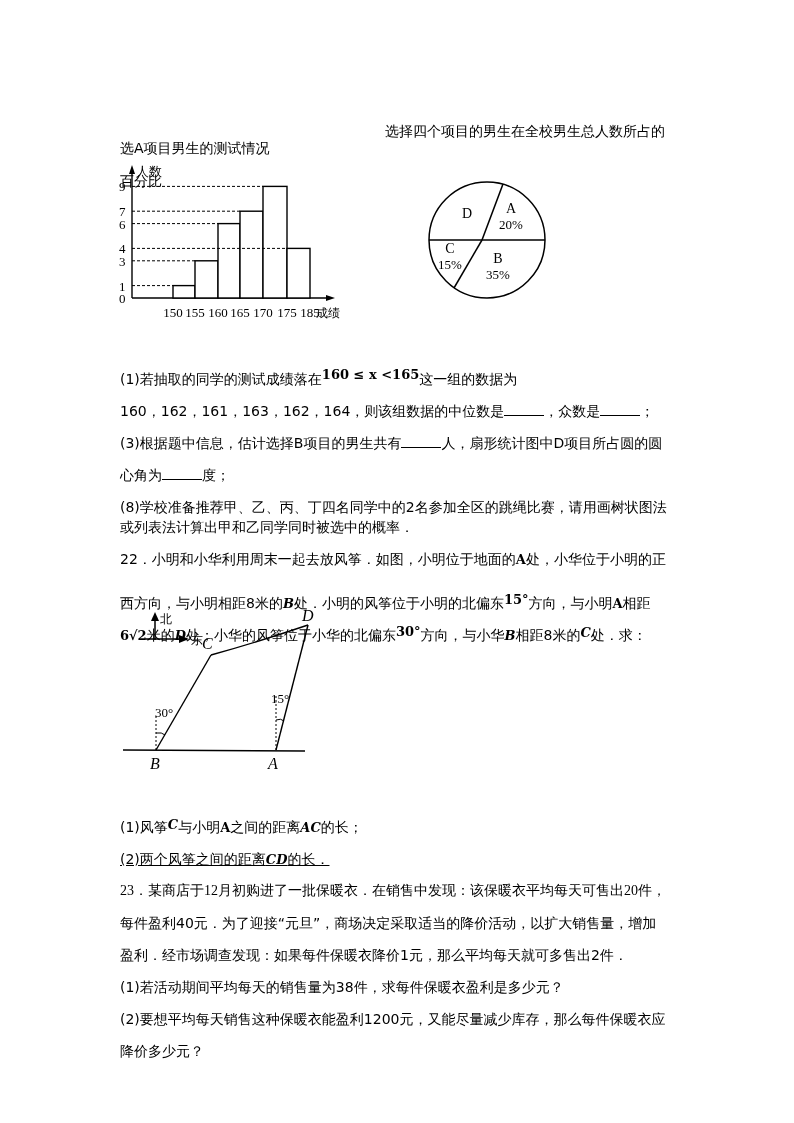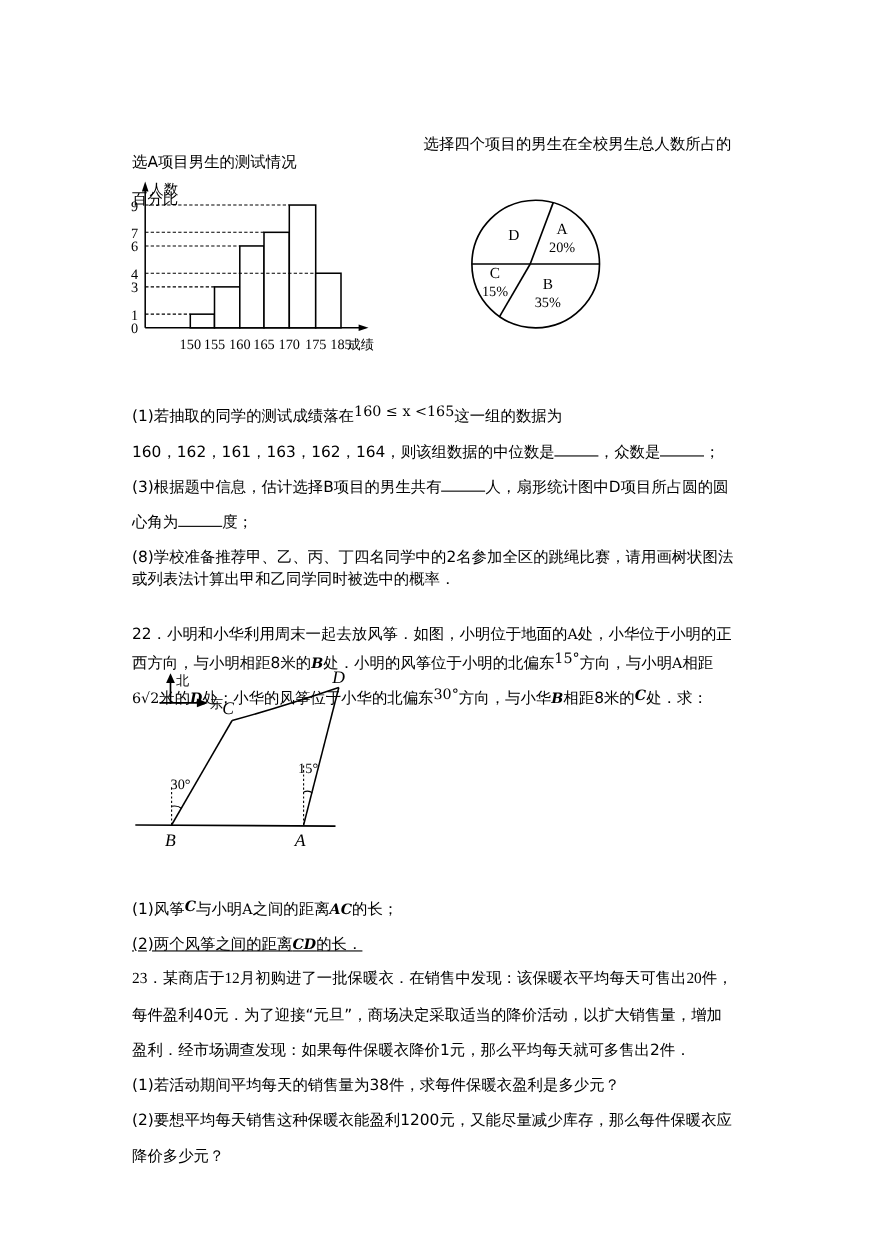--- a/index.html
+++ b/index.html
@@ -1,20 +1,20 @@
 <!DOCTYPE html>
 <html><head>
 <meta charset="utf-8">
 <style>
   html, body { margin: 0; padding: 0; background: #ffffff; }
   body { width: 794px; height: 1123px; position: relative; overflow: hidden;
          font-family: "DejaVu Sans", "Liberation Sans", sans-serif; color: #000; }
   .line { position: absolute; left: 120px; font-size: 14px; line-height: 18px; white-space: nowrap; margin-top: 36px; }
   .blank { display: inline-block; width: 40px; border-bottom: 1px solid #000; height: 12px; vertical-align: baseline; }
-  .mathb { font-family: "DejaVu Serif", "Liberation Serif", serif; font-weight: normal; font-size: 13px; }
+  .mathb { font-family: "DejaVu Serif", "Liberation Serif", serif; font-weight: bold; font-size: 13px; }
   .mathbi { font-family: "DejaVu Serif", "Liberation Serif", serif; font-weight: bold; font-style: italic; font-size: 13px; }
   svg text { font-family: "Liberation Serif", "DejaVu Serif", serif; }
   .fig { position: absolute; }
 </style>
 </head>
 <body>
 
 <div class="line" style="top:103px;">选A项目男生的测试情况</div>
 <div class="line" style="top:86px; left:385px;">选择四个项目的男生在全校男生总人数所占的</div>
 <div class="line" style="top:136px;text-align:right;">百分比</div>
@@ -80,21 +80,21 @@
 </div>
 <div class="line" style="top:398px;">
   <span>(3)根据题中信息，估计选择B项目的男生共有</span><span class="blank"></span><span>人，扇形统计图中D项目所占圆的圆</span>
 </div>
 <div class="line" style="top:430px;">
   <span>心角为</span><span class="blank"></span><span>度；</span>
 </div>
 <div class="line" style="top:462px;">(8)学校准备推荐甲、乙、丙、丁四名同学中的2名参加全区的跳绳比赛，请用画树状图法</div>
 <div class="line" style="top:482px;">或列表法计算出甲和乙同学同时被选中的概率．</div>
 
-<div class="line" style="top:532px;">
+<div class="line" style="top:514px;">
   <span>22．小明和小华利用周末一起去放风筝．如图，小明位于地面的</span><span class="mathb">A</span><span>处，小华位于小明的正</span>
 </div>
 <div class="line" style="top:558px;">
   <span>西方向，与小明相距8米的</span><span class="mathbi">B</span><span>处．小明的风筝位于小明的北偏东</span><span class="mathb" style="position:relative; top:-4px;">15°</span><span>方向，与小明</span><span class="mathb">A</span><span>相距</span>
 </div>
 <div class="line" style="top:590px;">
   <span class="mathb">6√2</span><span>米的</span><span class="mathbi">D</span><span>处；小华的风筝位于小华的北偏东</span><span class="mathb" style="position:relative; top:-4px;">30°</span><span>方向，与小华</span><span class="mathbi">B</span><span>相距8米的</span><span class="mathbi" style="position:relative; top:-3px;">C</span><span>处．求：</span>
 </div>
 
 <svg class="fig" style="left:115px; top:605px;" width="220" height="170">

